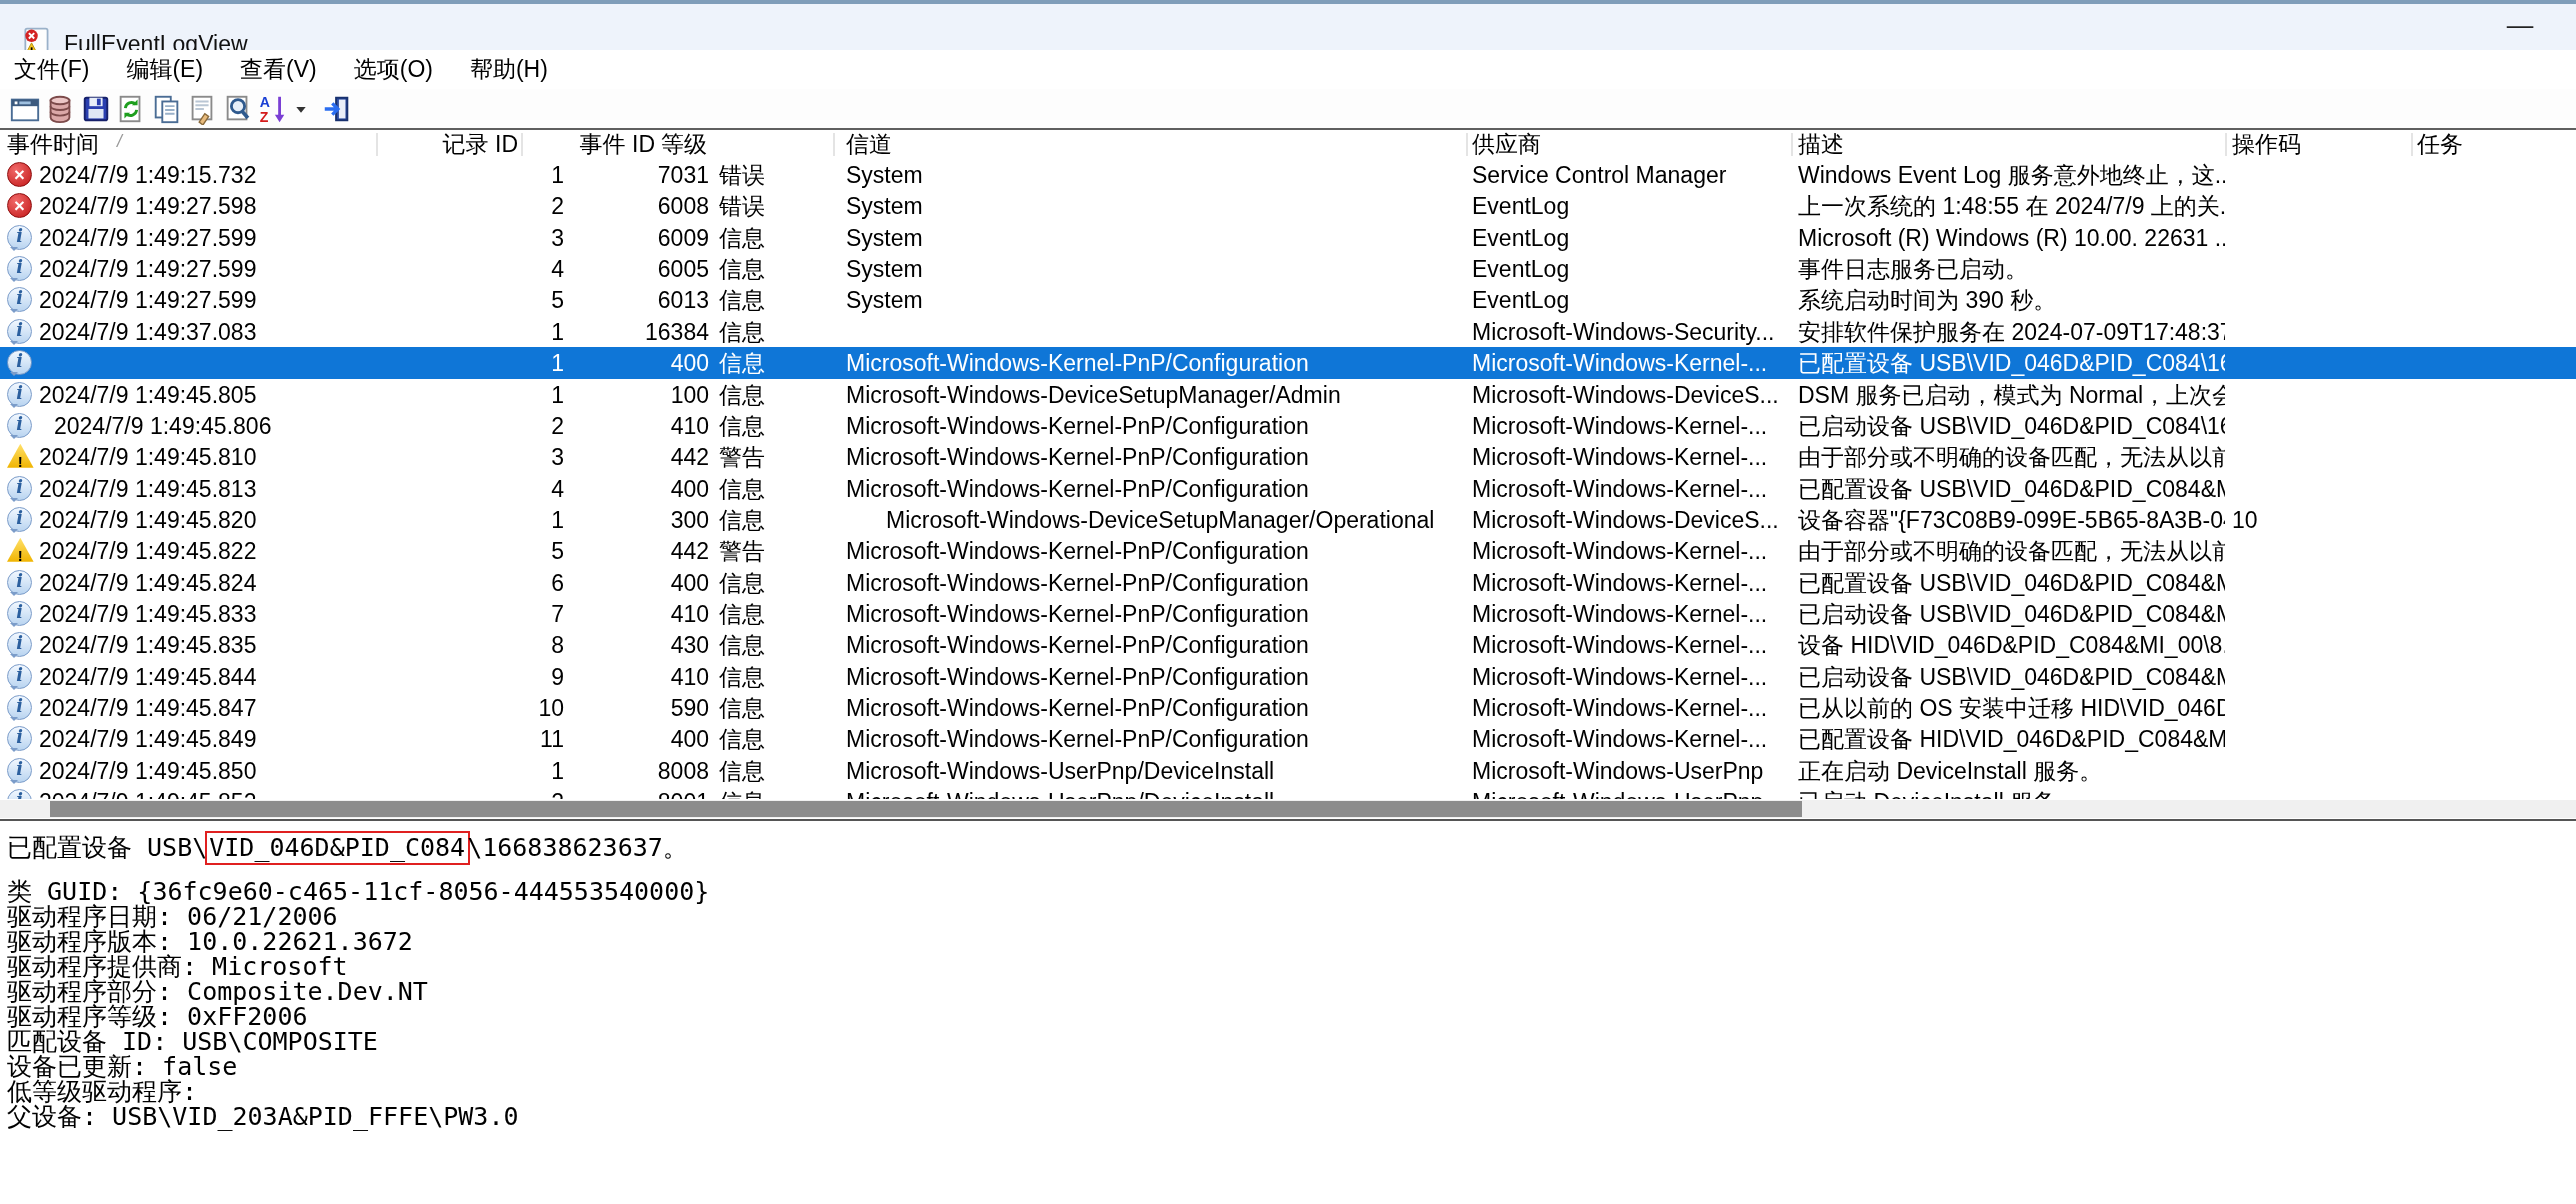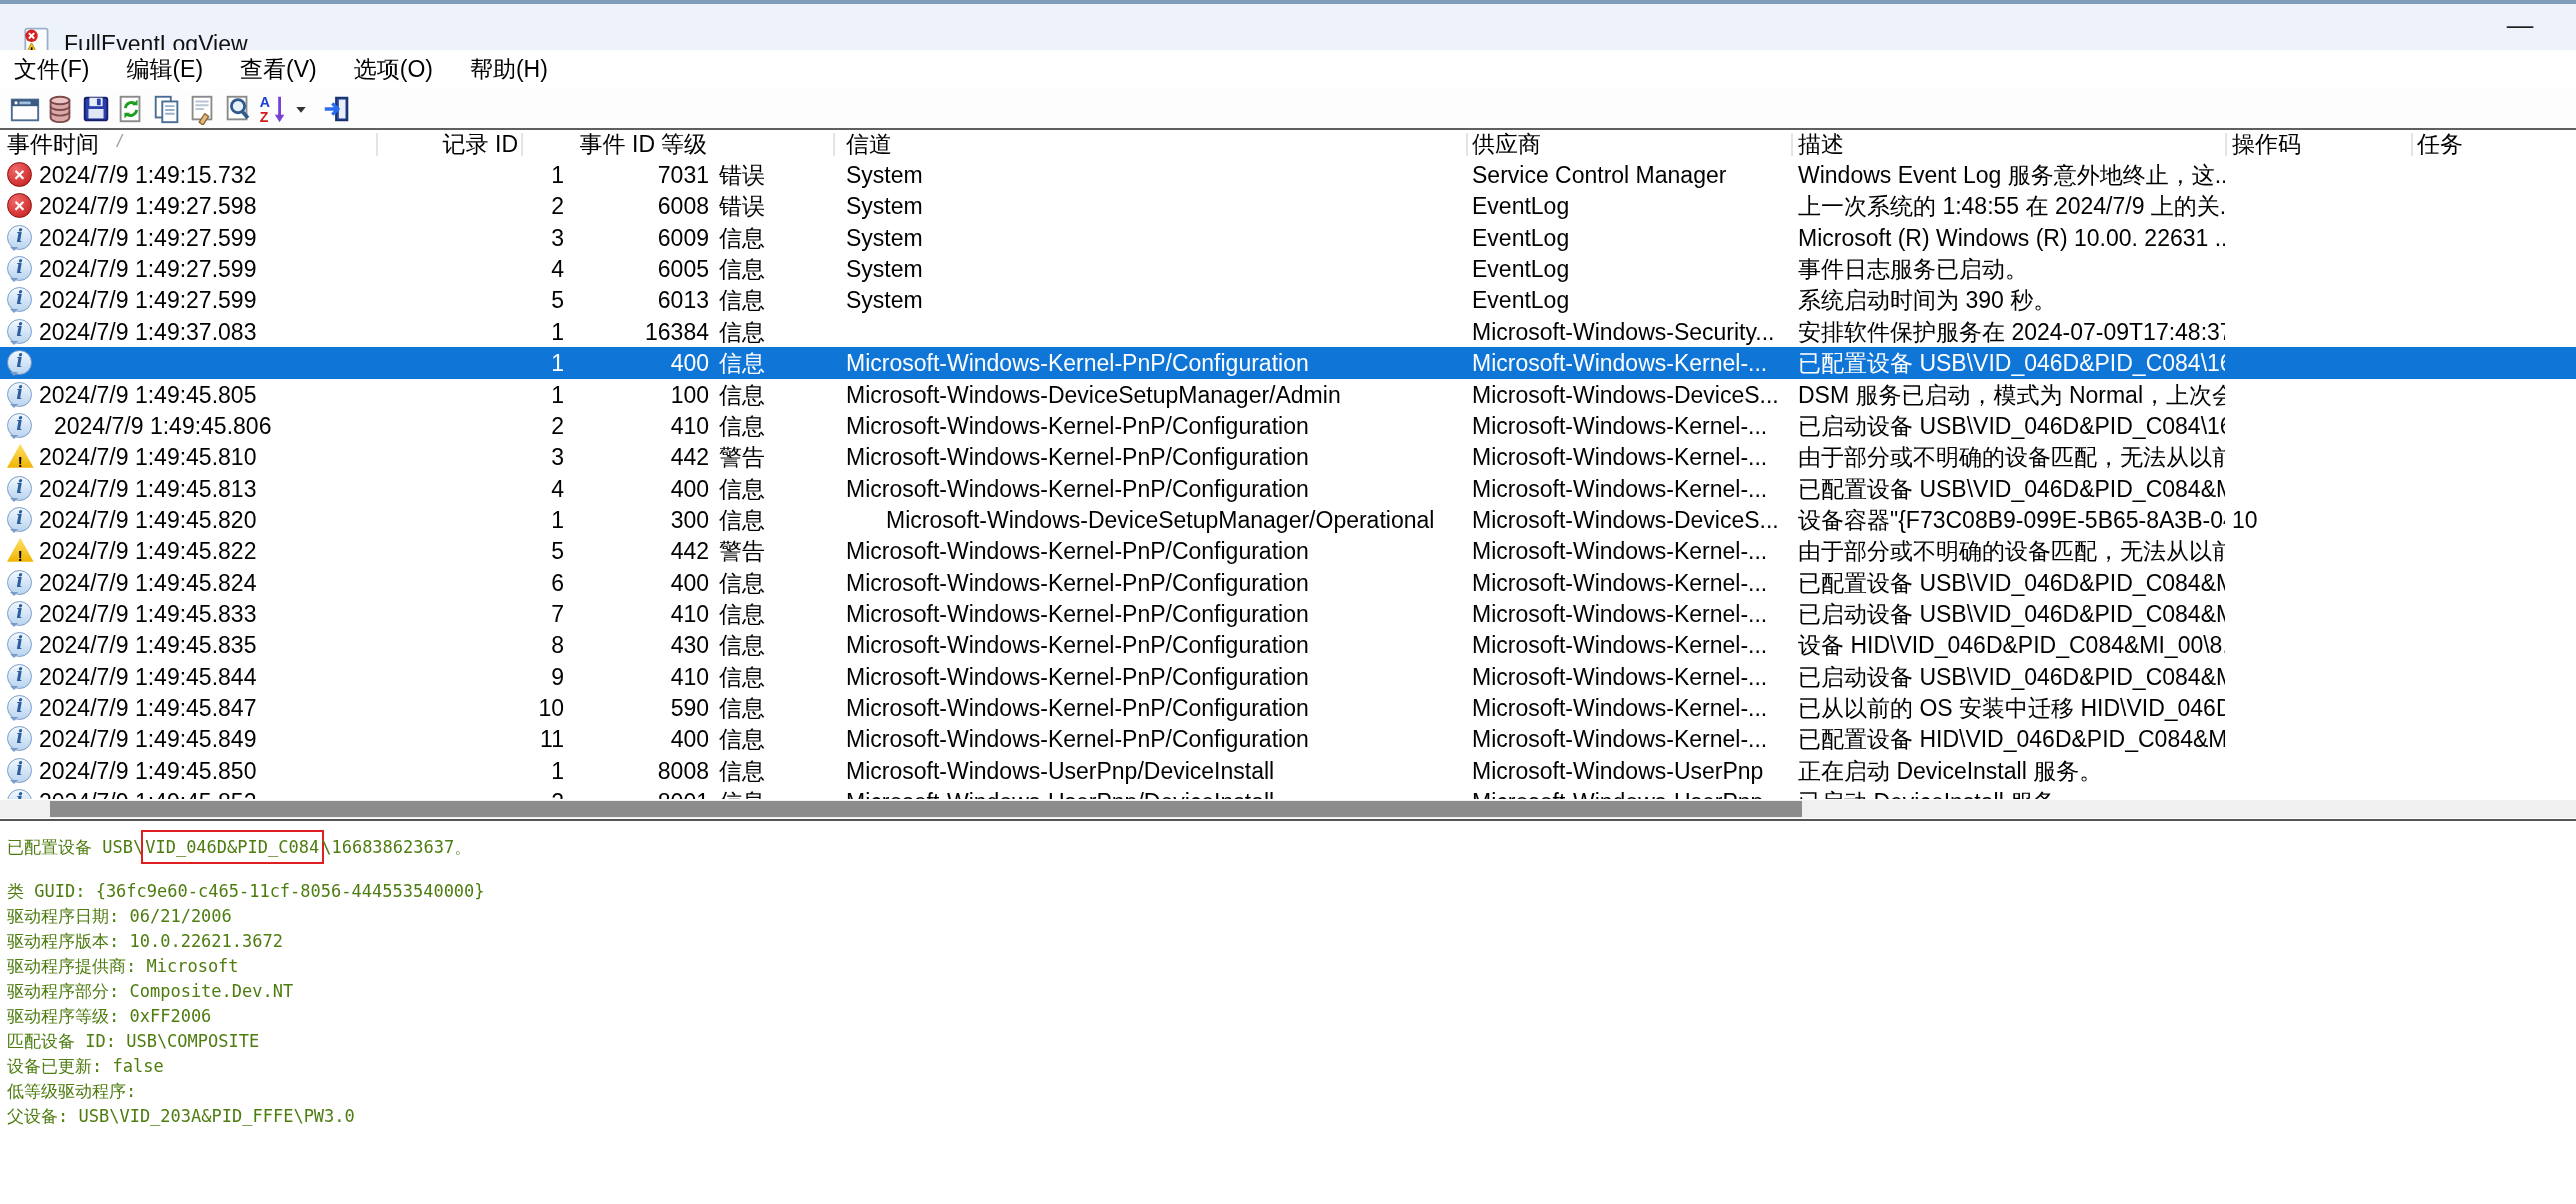--- a/index.html
+++ b/index.html
@@ -47,21 +47,21 @@
   .ic.info::after{content:"";position:absolute;left:1.8px;bottom:-6.2px;border:4.4px solid transparent;border-top-color:#7b9cc9}
   .ic.error{background:radial-gradient(circle at 35% 30%,#f16a6a,#c21717);color:#fff;font-size:18.6px;line-height:24px;border:0.9px solid #8e0e0e}
   .ic.warn{border-radius:0;clip-path:polygon(50% 0,100% 100%,0 100%);background:linear-gradient(#ffe06a,#f0b400);
            color:#000;font-size:15px;line-height:35px;width:26.6px;height:24px}
   
   .hscroll{position:absolute;top:800px;left:0;width:100%;height:17.7px;background:#f0f0f0}
   .hthumb{position:absolute;left:50px;top:0.9px;height:16px;width:1752px;background:var(--thumb)}
   .splitter{position:absolute;top:819px;left:0;width:100%;height:1.8px;background:#555}
   
   .details{position:absolute;top:829px;left:7px;width:2569px;height:372px;
-           font-family:"DejaVu Sans Mono",monospace;font-size:17px;color:#4d7c0f}
+           font-family:"DejaVu Sans Mono",monospace;font-size:25px;color:#000000}
   .headline{height:37px;line-height:37px;white-space:pre}
   .redbox{display:inline-block;border:2.7px solid var(--redbox);padding:0 2.7px;margin:0 -2.7px;line-height:30px}
   .dlines{position:absolute;top:50px;left:0;white-space:pre;line-height:25px}
 </style>
 </head>
 <body>
 
 <div class="topstrip"></div>
 
 <div class="titlebar">

